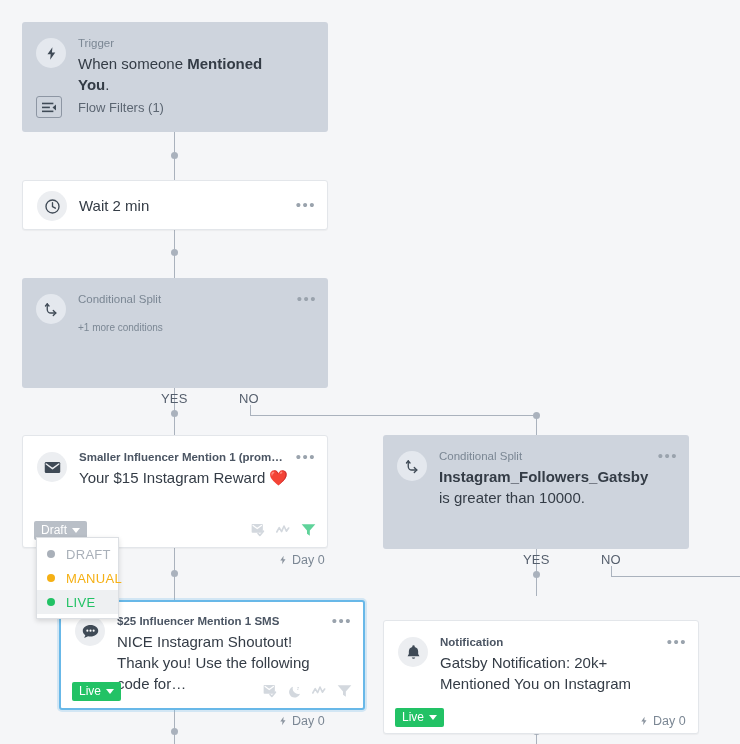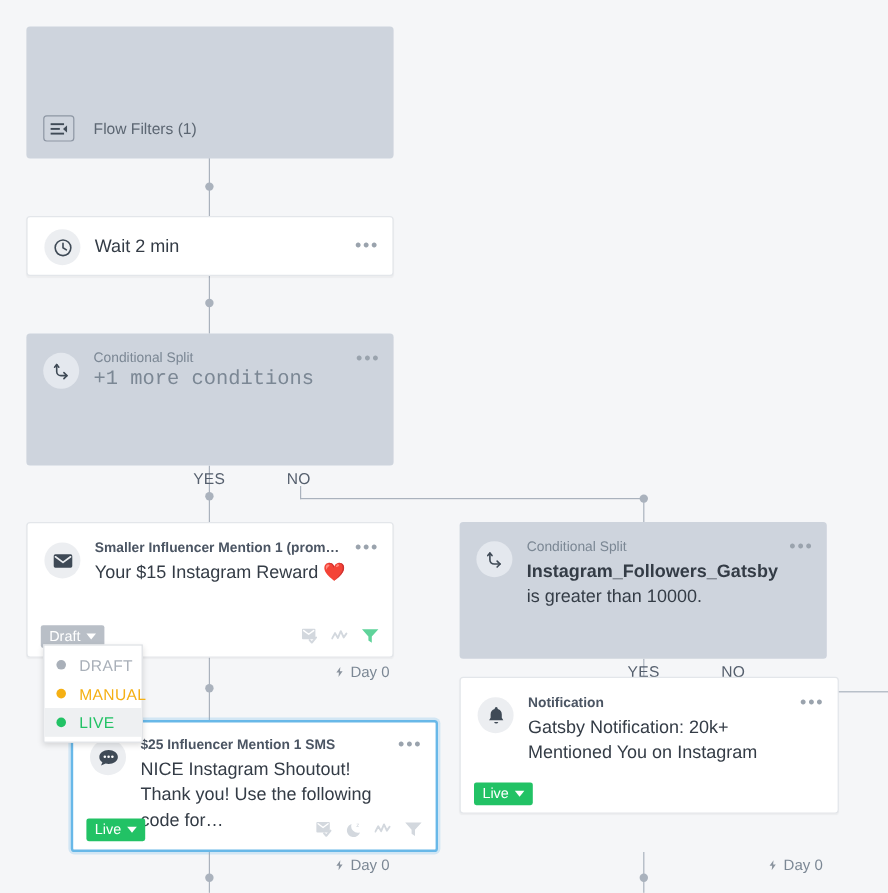--- a/index.html
+++ b/index.html
@@ -108,25 +108,24 @@
   }
   .headline {
     font-size: 15px;
     line-height: 21px;
     color: #343c46;
     margin: 0;
     font-weight: normal;
   }
   .headline .strong { font-weight: bold; }
   .submeta {
-    font-size: 17px;
+    font-size: 10px;
     color: #7b8794;
-    margin-top: 3px;
+    margin-top: 14px;
     line-height: 14px;
-    font-family: Liberation Mono, monospace;
   }
 
   .ellipsis {
     position: absolute;
     top: 14px;
     right: 11px;
     color: #9aa3ad;
     font-size: 15px;
     letter-spacing: 1.5px;
     line-height: 14px;
@@ -285,20 +284,31 @@
 
   <div class="conn-v" style="left:536px; top:710px; height:34px;"></div>
   <div class="conn-dot" style="left:533px; top:728px;"></div>
 
   <div class="branch-label" style="left:161px; top:391px;">YES</div>
   <div class="branch-label" style="left:239px; top:391px;">NO</div>
   <div class="branch-label" style="left:523px; top:552px;">YES</div>
   <div class="branch-label" style="left:601px; top:552px;">NO</div>
 
   <div class="card grey" style="left:22px; top:22px; width:306px; height:110px;">
+    <div class="card-body">
+      <div class="avatar">
+        <svg width="15" height="15" viewBox="0 0 24 24" aria-hidden="true">
+          <path d="M13.5 2 5.5 13.2h5.2L9.8 22l8.2-11.6h-5.3z" fill="#3f4a56"></path>
+        </svg>
+      </div>
+      <div class="card-text">
+        <div class="kicker">Trigger</div>
+        <div class="headline"><span>When someone </span><span class="strong">Mentioned You</span><span>.</span></div>
+      </div>
+    </div>
     <div class="filter-row" style="position:absolute; left:0; bottom:0; right:0;">
       <div class="filter-btn">
         <svg width="14" height="11" viewBox="0 0 16 12" aria-hidden="true">
           <rect x="0" y="0.5" width="13" height="1.8" fill="#3f4a56"></rect>
           <rect x="0" y="5" width="9" height="1.8" fill="#3f4a56"></rect>
           <rect x="0" y="9.5" width="13" height="1.8" fill="#3f4a56"></rect>
           <path d="M16 2.5 L12 6 L16 9.5 Z" fill="#3f4a56"></path>
         </svg>
       </div>
       <div class="filter-label">Flow Filters (1)</div>
@@ -462,21 +472,21 @@
         </svg>
       </div>
       <div class="card-text">
         <div class="kicker">Conditional Split</div>
         <div class="headline"><span class="strong">Instagram_Followers_Gatsby</span><span> is greater than 10000.</span></div>
       </div>
     </div>
     <div class="ellipsis">•••</div>
   </div>
 
-  <div class="card white" style="left:383px; top:564px; width:316px; height:114px;">
+  <div class="card white" style="left:383px; top:620px; width:316px; height:114px;">
     <div class="card-body">
       <div class="avatar">
         <svg width="15" height="17" viewBox="0 0 18 20" aria-hidden="true">
           <path d="M9 1.3a1.5 1.5 0 0 1 1.5 1.5v.5a5.6 5.6 0 0 1 4.1 5.4v3.2l1.5 2.6H1.9l1.5-2.6V8.7a5.6 5.6 0 0 1 4.1-5.4v-.5A1.5 1.5 0 0 1 9 1.3z" fill="#3f4a56"></path>
           <path d="M6.9 16.1a2.2 2.2 0 0 0 4.2 0z" fill="#3f4a56"></path>
         </svg>
       </div>
       <div class="card-text">
         <div class="kicker dark">Notification</div>
         <div class="headline">Gatsby Notification: 20k+ Mentioned You on Instagram</div>

